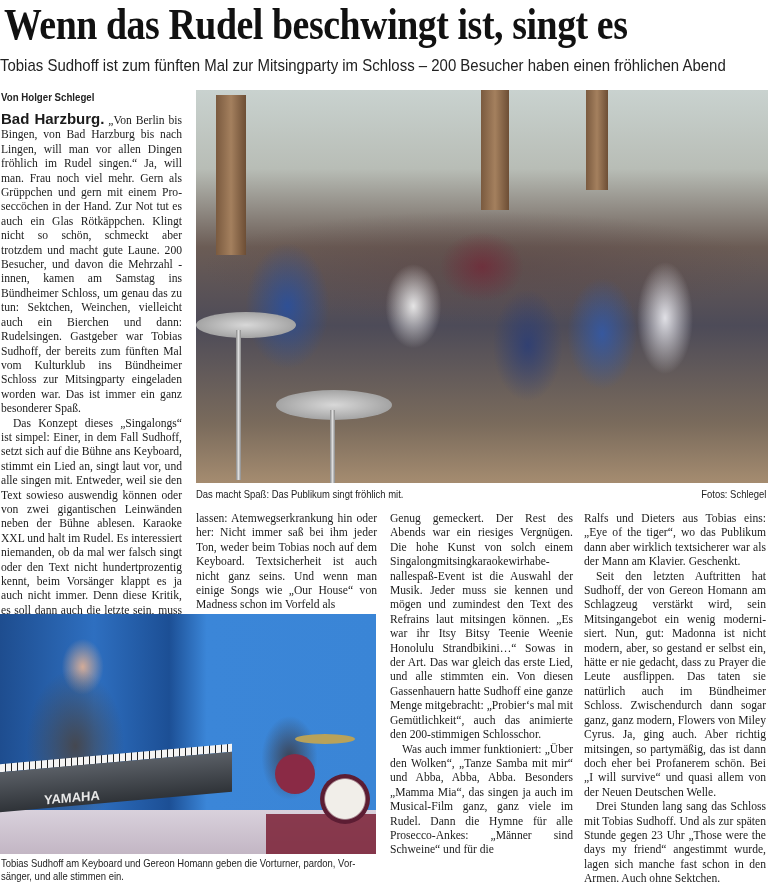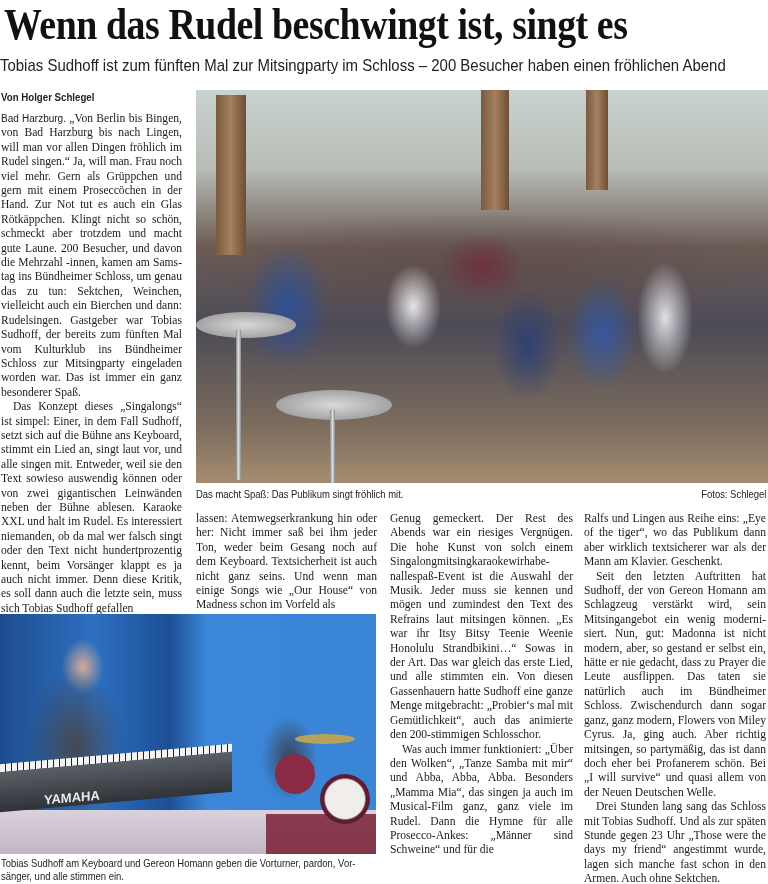--- a/index.html
+++ b/index.html
@@ -23,21 +23,21 @@
     color: #222; transform: scaleX(0.88); transform-origin: left top; white-space: nowrap;
   }
 
   .col {
     position: absolute; font-family: "Liberation Serif", serif;
     font-size: 11.6px; line-height: 14.4px; text-align: justify; hyphens: manual;
     color: #1b1b1b;
   }
   .col p { text-indent: 0; }
   .col p + p { text-indent: 12px; }
-  .col .dateline { font-family: "Liberation Sans", sans-serif; font-weight: normal; font-size: 10px; margin-top: 28px; }
+  .col .dateline { font-family: "Liberation Sans", sans-serif; font-weight: bold; font-size: 15px; margin-top: 28px; }
 
   #col1 { left: 1px; top: 112px; width: 181px; }
   #col2 { left: 196px; top: 512px; width: 181px; }
   #col3 { left: 390px; top: 512px; width: 183px; }
   #col4 { left: 584px; top: 512px; width: 182px; }
 
   .photo { position: absolute; overflow: hidden; }
   #photo-crowd {
     left: 196px; top: 90px; width: 572px; height: 393px;
     background:
@@ -99,28 +99,28 @@
   <div class="pillar" style="left:390px;top:0;width:22px;height:100px;"></div>
   <div class="table-top" style="left:0;top:222px;width:100px;height:26px;"></div>
   <div class="table-leg" style="left:40px;top:240px;height:150px;"></div>
   <div class="table-top" style="left:80px;top:300px;width:116px;height:30px;"></div>
   <div class="table-leg" style="left:134px;top:320px;height:73px;"></div>
 </div>
 <div class="caption" id="caption-crowd">Das macht Spaß: Das Publikum singt fröhlich mit.</div>
 <div class="caption" id="credit">Fotos: Schlegel</div>
 
 <div class="col" id="col2">
-  <p>lassen: Atemwegserkrankung hin oder her: Nicht immer saß bei ihm jeder Ton, weder beim Gesang noch auf dem Keyboard. Textsicherheit ist auch nicht ganz seins. Und wenn man einige Songs wie „Our House“ von Madness schon im Vorfeld als</p>
+  <p>lassen: Atemwegserkrankung hin oder her: Nicht immer saß bei ihm jeder Ton, weder beim Tobias noch auf dem Keyboard. Textsicherheit ist auch nicht ganz seins. Und wenn man einige Songs wie „Our House“ von Madness schon im Vorfeld als</p>
 </div>
 <div class="col" id="col3">
   <p>Genug gemeckert. Der Rest des Abends war ein riesiges Vergnügen. Die hohe Kunst von solch einem Singalongmitsingkaraokewirhabe­nallespaß-Event ist die Auswahl der Musik. Jeder muss sie kennen und mögen und zumindest den Text des Refrains laut mitsingen können. „Es war ihr Itsy Bitsy Teenie Weenie Honolulu Strandbikini…“ Sowas in der Art. Das war gleich das erste Lied, und alle stimmten ein. Von diesen Gassenhauern hatte Sudhoff eine ganze Menge mitgebracht: „Probier‘s mal mit Gemütlichkeit“, auch das animierte den 200-stim­migen Schlosschor.</p>
   <p>Was auch immer funktioniert: „Über den Wolken“, „Tanze Samba mit mir“ und Abba, Abba, Abba. Besonders „Mamma Mia“, das sin­gen ja auch im Musical-Film ganz, ganz viele im Rudel. Dann die Hym­ne für alle Prosecco-Ankes: „Män­ner sind Schweine“ und für die</p>
 </div>
 <div class="col" id="col4">
-  <p>Ralfs und Lingen aus Reihe eins: „Eye of the tiger“, wo das Publikum dann aber wirklich textsicherer war als der Mann am Klavier. Ge­schenkt.</p>
+  <p>Ralfs und Dieters aus Tobias eins: „Eye of the tiger“, wo das Publikum dann aber wirklich textsicherer war als der Mann am Klavier. Ge­schenkt.</p>
   <p>Seit den letzten Auftritten hat Sudhoff, der von Gereon Homann am Schlagzeug verstärkt wird, sein Mitsingangebot ein wenig moderni­siert. Nun, gut: Madonna ist nicht modern, aber, so gestand er selbst ein, hätte er nie gedacht, dass zu Prayer die Leute ausflippen. Das taten sie natürlich auch im Bünd­heimer Schloss. Zwischendurch dann sogar ganz, ganz modern, Flo­wers von Miley Cyrus. Ja, ging auch. Aber richtig mitsingen, so partymäßig, das ist dann doch eher bei Profanerem schön. Bei „I will survive“ und quasi allem von der Neuen Deutschen Welle.</p>
   <p>Drei Stunden lang sang das Schloss mit Tobias Sudhoff. Und als zur späten Stunde gegen 23 Uhr „Those were the days my friend“ angestimmt wurde, lagen sich man­che fast schon in den Armen. Auch ohne Sektchen.</p>
 </div>
 
 <div class="photo" id="photo-stage">
   <div class="floor"></div>
   <div class="carpet"></div>
   <div class="drum" style="left:275px;top:140px;width:40px;height:40px;background:#8a2a45;"></div>
   <div class="drum" style="left:320px;top:160px;width:50px;height:50px;background:radial-gradient(circle,#f1eee9 55%,#5c1d33 60%);"></div>
   <div class="drum" style="left:295px;top:120px;width:60px;height:10px;background:#b8a25a;"></div>

